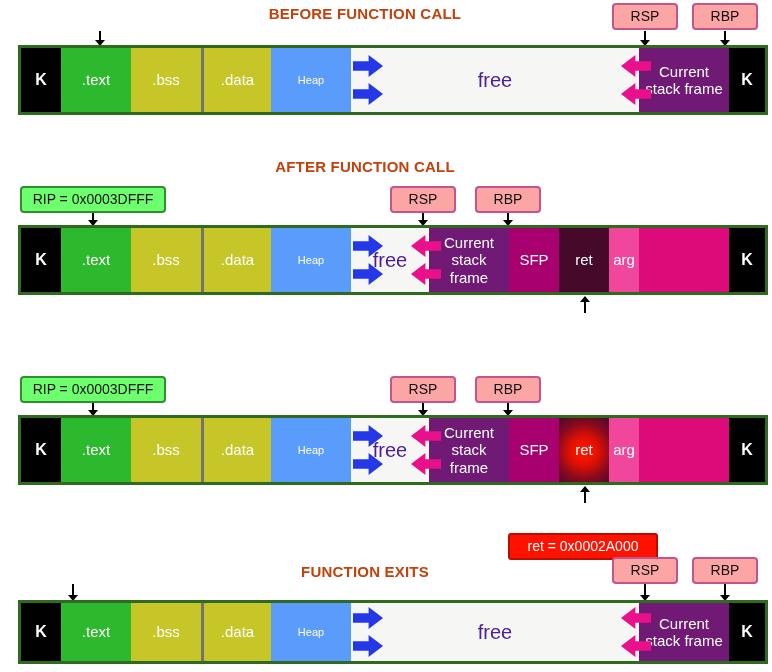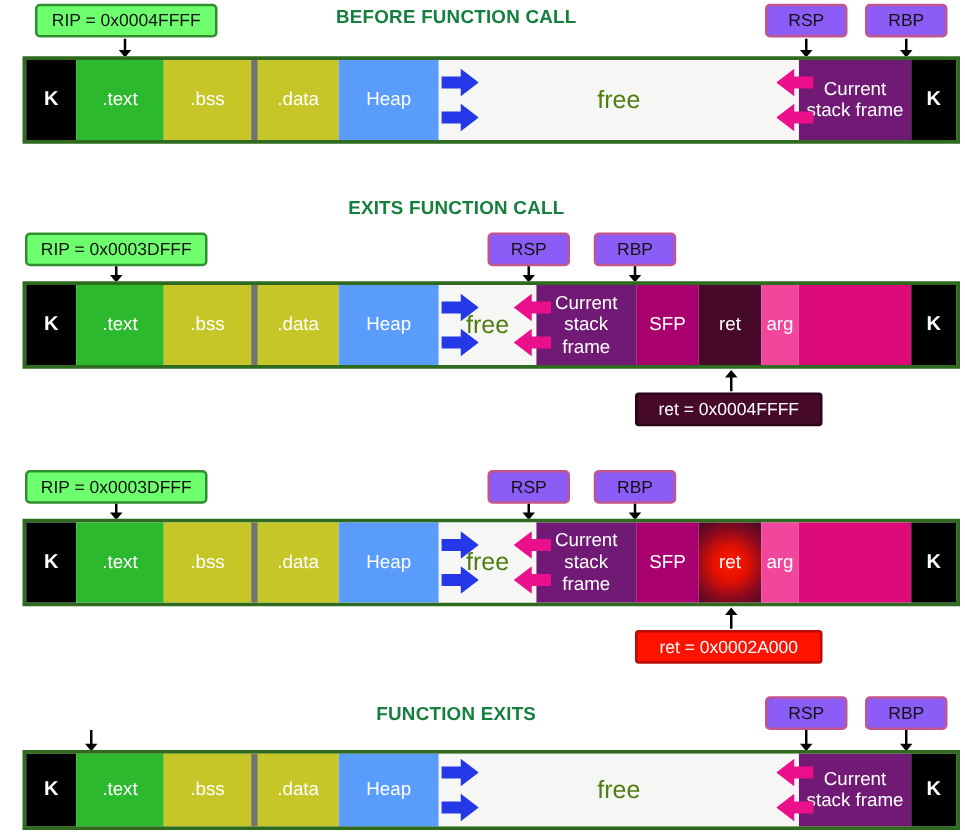--- a/index.html
+++ b/index.html
@@ -4,58 +4,58 @@
 <style>
   * { box-sizing: border-box; margin: 0; padding: 0; }
   html,body { background:#fff; }
   .canvas {
     position: relative; width: 772px; height: 672px;
     background: #fff; overflow: hidden;
     font-family: "Liberation Sans", sans-serif;
   }
   .title {
     position: absolute; left: 0; width: 730px; text-align: center;
-    font-size: 15px; font-weight: bold; color: #15803d; letter-spacing: .2px;
+    font-size: 15px; font-weight: bold; color: #c2410c; letter-spacing: .2px;
   }
   .tag {
     position: absolute; height: 27px; line-height: 23px; text-align: center;
     font-size: 14px; border: 2px solid; border-radius: 4px; color: #111;
   }
   .tag.green { background: #6dff6d; border-color: #2f8f2f; }
-  .tag.pink  { background: #8b5cf6; border-color: #c2558e; }
+  .tag.pink  { background: #fca5a5; border-color: #c2558e; }
   .tag.red   { background: #ff1200; border-color: #b80d00; color: #fff; }
   .note {
     position: absolute; height: 27px; line-height: 23px; text-align: center;
     font-size: 14px; border: 2px solid; border-radius: 3px; color: #fff; width: 150px;
   }
   .note.dark { background: #46092a; border-color: #2a0518; }
-  .note.red  { background: #ff1200; border-color: #b80d00; }
+  .note.red  { background: #ff1200; border-color: #b80d00; margin-top: 29px; }
   .varrow { position: absolute; width: 10px; }
   .varrow .shaft { position: absolute; left: 4px; width: 2px; background: #000; }
   .varrow.down .shaft { top: 0; bottom: 4px; }
   .varrow.down .head { position: absolute; left: 0; bottom: -1px; width: 0; height: 0;
     border-left: 5px solid transparent; border-right: 5px solid transparent; border-top: 6px solid #000; }
   .varrow.up .shaft { top: 4px; bottom: 0; }
   .varrow.up .head { position: absolute; left: 0; top: -1px; width: 0; height: 0;
     border-left: 5px solid transparent; border-right: 5px solid transparent; border-bottom: 6px solid #000; }
   .bar {
     position: absolute; left: 18px; width: 750px; height: 70px;
     border: 3px solid #2e6b1e; display: flex; background: #fff;
   }
   .seg {
     position: relative; height: 100%; display: flex; align-items: center;
     justify-content: center; color: #fff; font-size: 15px; text-align: center;
     line-height: 1.15;
   }
   .seg.k     { background: #000; font-weight: bold; font-size: 16px; }
   .seg.text  { background: #2db92d; align-items: center; }
   .seg.bss   { background: #c6c628; }
-  .seg.data  { background: #c6c628; border-left: 5px solid #737373; }
-  .seg.heap  { background: #5a9cfc; font-size: 15px; }
-  .seg.free  { background: #f6f6f4; color: #4d7c0f; z-index: 2; }
+  .seg.data  { background: #c6c628; border-left: 3px solid #737373; }
+  .seg.heap  { background: #5a9cfc; font-size: 11px; }
+  .seg.free  { background: #f6f6f4; color: #4c1d95; z-index: 2; }
   .seg.free .free-label { font-size: 20px; }
   .seg.stack { background: #701a75; padding: 0 4px; }
   .seg.sfp   { background: #a8006e; justify-content: center; }
   .seg.ret   { background: #46092a; }
   .seg.ret.glow { background: radial-gradient(circle at 50% 52%, #ff1a00 0%, #e61000 32%, #8a0a1e 66%, #46092a 100%); }
   .seg.arg   { background: #f0479c; }
   .seg.prev  { background: #dd0b79; }
   .cluster {
     position: absolute; top: 50%; transform: translateY(-50%);
     display: flex; flex-direction: column; gap: 6px; z-index: 3;
@@ -67,21 +67,20 @@
     clip-path: polygon(0 28%, 52% 28%, 52% 0, 100% 50%, 52% 100%, 52% 72%, 0 72%); }
   .barrow.left { background: #ea0f8b;
     clip-path: polygon(100% 28%, 48% 28%, 48% 0, 0 50%, 48% 100%, 48% 72%, 100% 72%); }
 </style>
 </head>
 <body>
 
 <div class="canvas">
 
   <div class="title" style="top:5px">BEFORE FUNCTION CALL</div>
-  <div class="tag green" style="left:28px;top:3px;width:146px">RIP = 0x0004FFFF</div>
   <div class="tag pink" style="left:612px;top:3px;width:66px">RSP</div>
   <div class="tag pink" style="left:692px;top:3px;width:66px">RBP</div>
   <div class="varrow down" style="left:95px;top:31px;height:14px">
       <div class="shaft"></div>
       <div class="head"></div>
     </div>
   <div class="varrow down" style="left:640px;top:31px;height:14px">
       <div class="shaft"></div>
       <div class="head"></div>
     </div>
@@ -118,21 +117,21 @@
         </div>
     </div>
     <div class="seg stack" style="width:90px">
         <span>Current stack frame</span>
       </div>
     <div class="seg k" style="width:36px">
         <span>K</span>
       </div>
   </div>
 
-  <div class="title" style="top:158px">EXITS FUNCTION CALL</div>
+  <div class="title" style="top:158px">AFTER FUNCTION CALL</div>
   <div class="tag green" style="left:20px;top:186px;width:146px">RIP = 0x0003DFFF</div>
   <div class="tag pink" style="left:390px;top:186px;width:66px">RSP</div>
   <div class="tag pink" style="left:475px;top:186px;width:66px">RBP</div>
   <div class="varrow down" style="left:88px;top:213px;height:12px">
       <div class="shaft"></div>
       <div class="head"></div>
     </div>
   <div class="varrow down" style="left:418px;top:213px;height:12px">
       <div class="shaft"></div>
       <div class="head"></div>
@@ -184,21 +183,20 @@
     <div class="seg prev" style="width:90px"></div>
     <div class="seg k" style="width:36px">
         <span>K</span>
       </div>
   </div>
 
   <div class="varrow up" style="left:580px;top:297px;height:16px">
       <div class="shaft"></div>
       <div class="head"></div>
     </div>
-  <div class="note dark" style="left:508px;top:314px">ret = 0x0004FFFF</div>
 
   <div class="tag green" style="left:20px;top:376px;width:146px">RIP = 0x0003DFFF</div>
   <div class="tag pink" style="left:390px;top:376px;width:66px">RSP</div>
   <div class="tag pink" style="left:475px;top:376px;width:66px">RBP</div>
   <div class="varrow down" style="left:88px;top:403px;height:12px">
       <div class="shaft"></div>
       <div class="head"></div>
     </div>
   <div class="varrow down" style="left:418px;top:403px;height:12px">
       <div class="shaft"></div>

